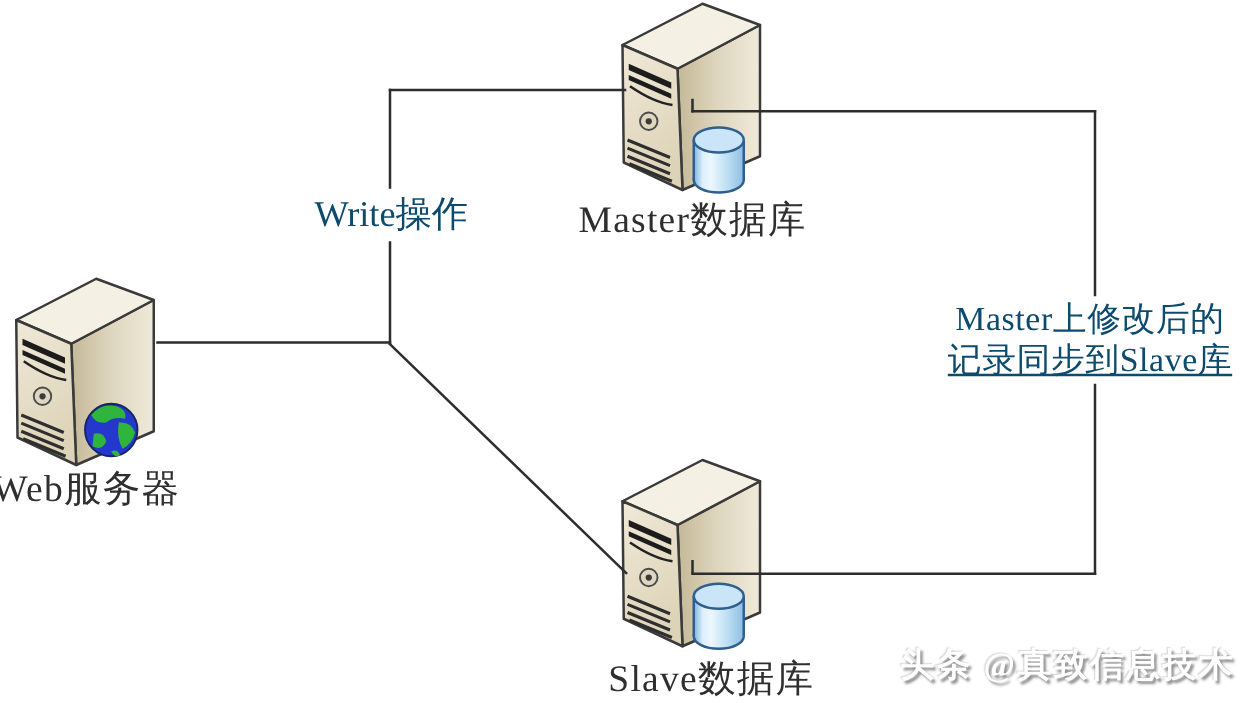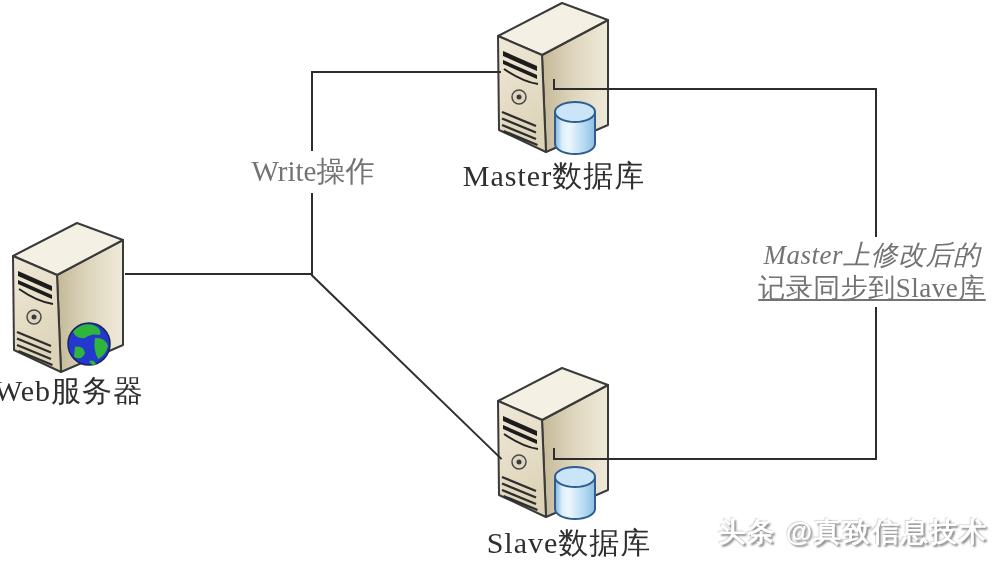--- a/index.html
+++ b/index.html
@@ -7,29 +7,29 @@
     position:relative;width:1000px;height:562px;background:#ffffff;
     overflow:hidden;font-family:"Liberation Serif","DejaVu Serif",serif;
   }
   .line{position:absolute;background:#2d2d2d;z-index:3;}
   .node-icon{position:absolute;z-index:2;}
   .node-label{
     position:absolute;z-index:4;color:#2f2f2f;font-size:30px;letter-spacing:1px;
     white-space:nowrap;transform:translate(-50%,-50%);
   }
   .edge-label{
-    position:absolute;z-index:4;color:#737373;font-size:29px;white-space:nowrap;
+    position:absolute;z-index:4;color:#0c4a6e;font-size:29px;white-space:nowrap;
     background:#ffffff;padding:1px 8px;transform:translate(-50%,-50%);
   }
   .edge-label.sync{
     font-size:27px;text-align:center;line-height:33px;padding:2px 4px;letter-spacing:0.5px;
   }
   .watermark{
     position:absolute;z-index:5;right:12px;top:514px;
-    font-family:Liberation Sans, sans-serif;font-weight:bold;
+    font-family:Liberation Serif, serif;font-weight:bold;
     font-size:27px;letter-spacing:2px;color:#ffffff;
     text-shadow:2px 2px 2px rgba(138,138,138,0.95),-1px -1px 1px rgba(200,200,200,0.7);
     white-space:nowrap;
   }
   .defs-holder{position:absolute;width:0;height:0;overflow:hidden;}
 </style>
 </head>
 <body>
 
 <div id="canvas">
@@ -102,19 +102,19 @@
     <use href="#tower"></use>
     <use href="#cylinder"></use>
   </svg>
 
   <div class="node-label" style="left:69px;top:391px;">Web服务器</div>
   <div class="node-label" style="left:554px;top:176px;">Master数据库</div>
   <div class="node-label" style="left:569px;top:543px;">Slave数据库</div>
 
   <div class="edge-label" style="left:313px;top:172px;">Write操作</div>
   <div class="edge-label sync" style="left:872px;top:272px;">
-    <span style="display:block;font-style:italic;">Master上修改后的</span>
+    <span style="display:block;">Master上修改后的</span>
     <span style="display:block;text-decoration:underline;">记录同步到Slave库</span>
   </div>
 
   <div class="watermark">头条 @真致信息技术</div>
 
 </div>
 
 </body></html>

